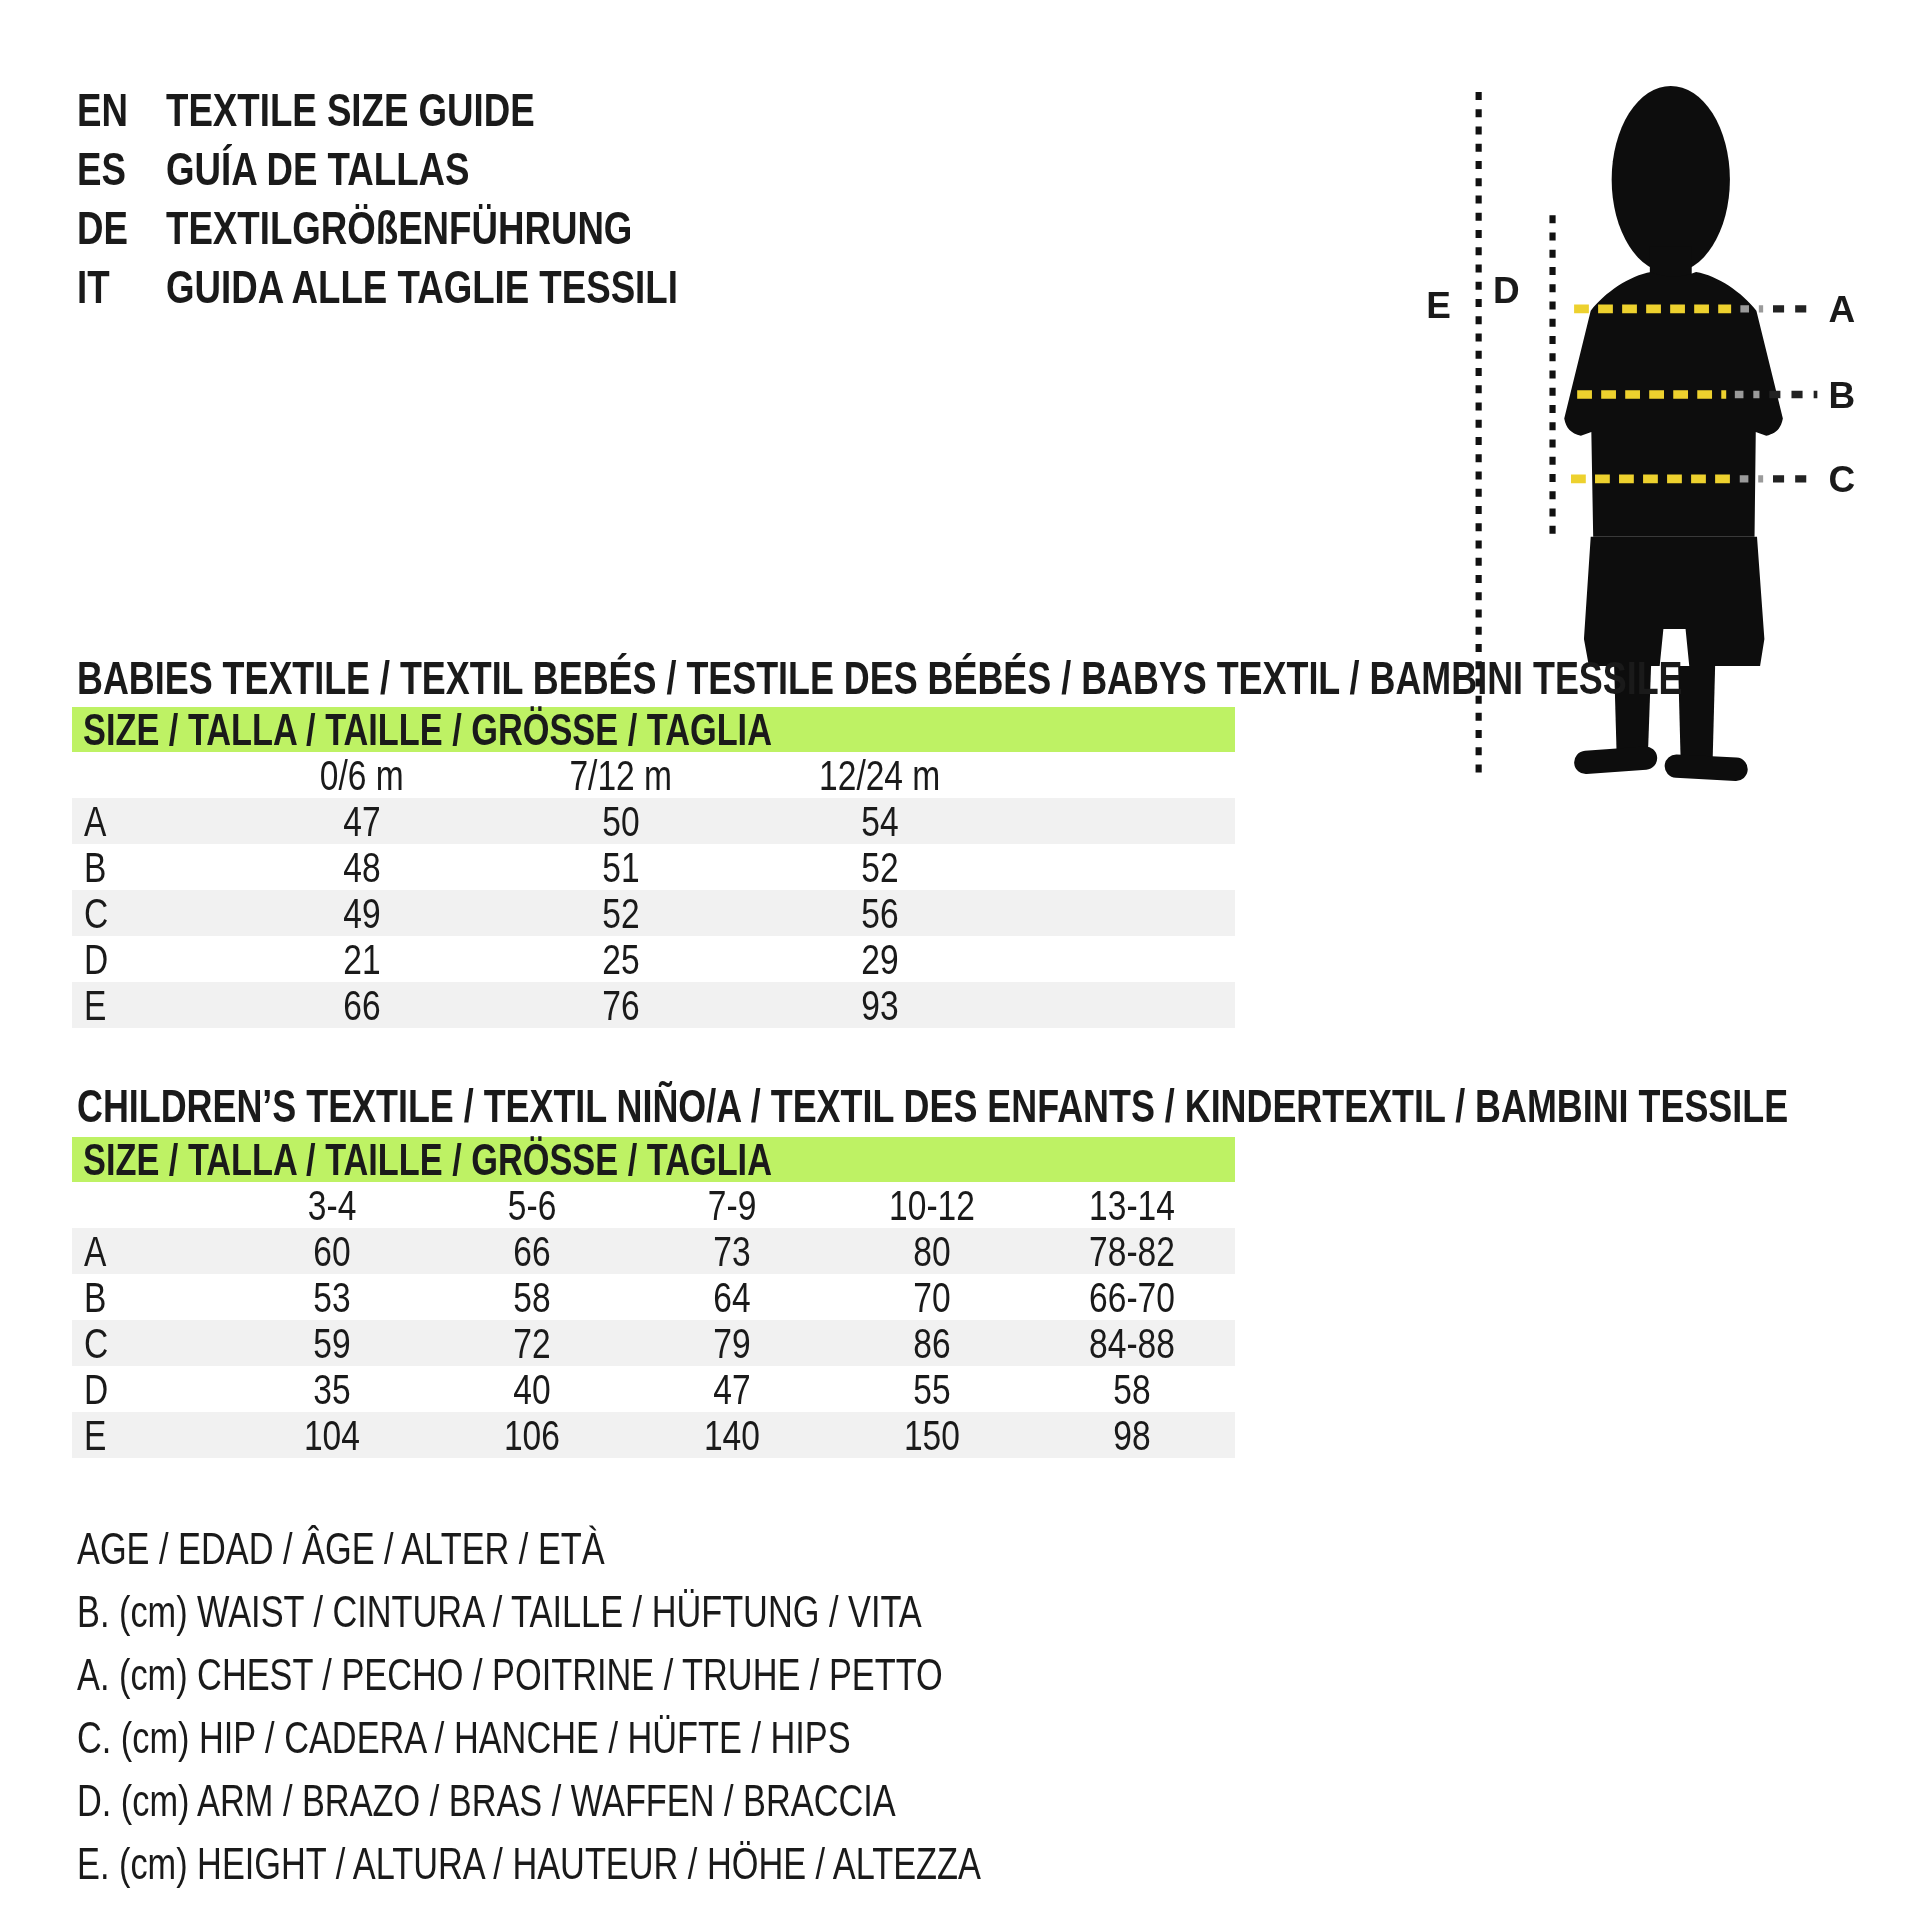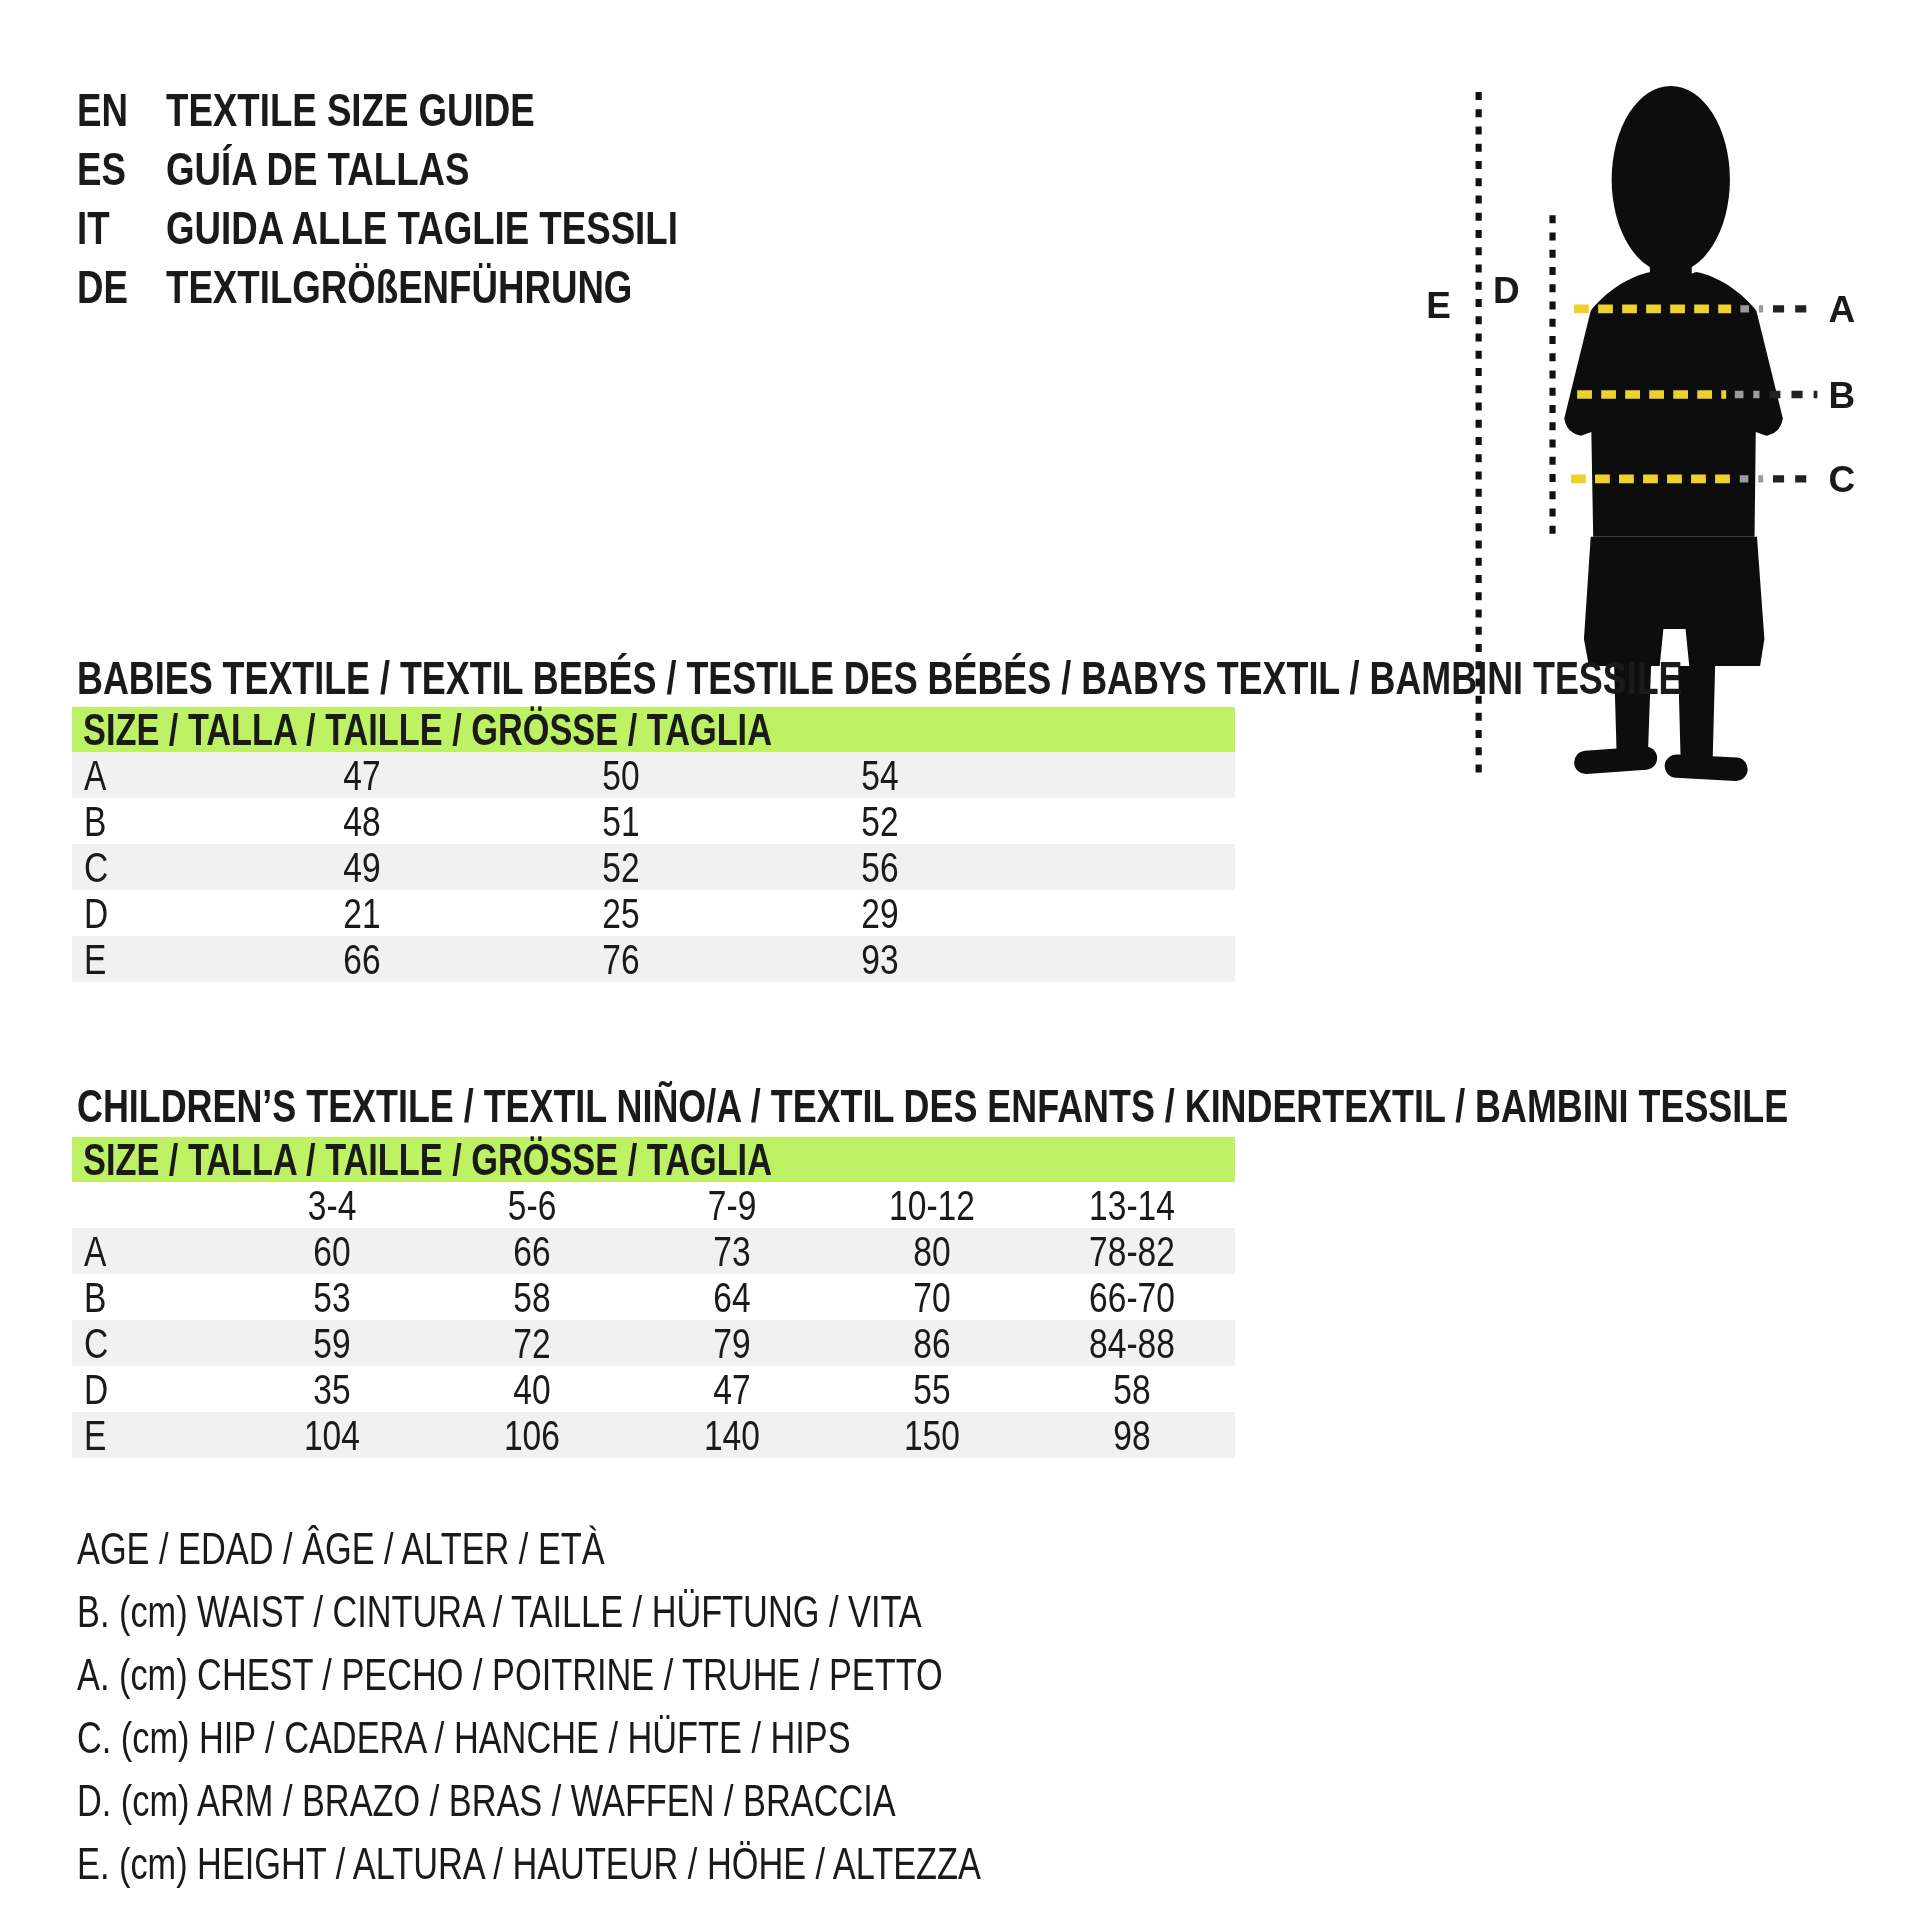--- a/index.html
+++ b/index.html
@@ -50,26 +50,26 @@
   <div class="langs">
     <div class="lang-row">
       <span class="lang-code"><span class="cond">EN</span></span>
       <span class="cond">TEXTILE SIZE GUIDE</span>
     </div>
     <div class="lang-row">
       <span class="lang-code"><span class="cond">ES</span></span>
       <span class="cond">GUÍA DE TALLAS</span>
     </div>
     <div class="lang-row">
+      <span class="lang-code"><span class="cond">DE</span></span>
+      <span class="cond">TEXTILGRÖßENFÜHRUNG</span>
+    </div>
+    <div class="lang-row">
       <span class="lang-code"><span class="cond">IT</span></span>
       <span class="cond">GUIDA ALLE TAGLIE TESSILI</span>
-    </div>
-    <div class="lang-row">
-      <span class="lang-code"><span class="cond">DE</span></span>
-      <span class="cond">TEXTILGRÖßENFÜHRUNG</span>
     </div>
   </div>
 
   <div class="fig">
     <svg viewBox="0 0 876 1200">
 
       <line x1="150" y1="70" x2="150" y2="1180" stroke="#111111" stroke-width="10" stroke-dasharray="13 15"></line>
 
       <line x1="270" y1="270" x2="270" y2="800" stroke="#111111" stroke-width="10" stroke-dasharray="13 15"></line>
 
@@ -132,20 +132,26 @@
   </div>
 
   <div class="sec-title sec-title-babies">
     <span class="cond">BABIES TEXTILE / TEXTIL BEBÉS / TESTILE DES BÉBÉS / BABYS TEXTIL / BAMBINI TESSILE</span>
   </div>
 
   <div class="sizetable tbl-babies">
     <div class="t-bar">
       <span class="cond">SIZE / TALLA / TAILLE / GRÖSSE / TAGLIA</span>
     </div>
+    <div class="t-row">
+      <span class="c-label"></span>
+      <span class="c-val"><span class="cond-c">0/6 m</span></span>
+      <span class="c-val"><span class="cond-c">7/12 m</span></span>
+      <span class="c-val"><span class="cond-c">12/24 m</span></span>
+    </div>
     <div class="t-row stripe">
       <span class="c-label"><span class="cond">A</span></span>
       <span class="c-val"><span class="cond-c">47</span></span>
       <span class="c-val"><span class="cond-c">50</span></span>
       <span class="c-val"><span class="cond-c">54</span></span>
     </div>
     <div class="t-row">
       <span class="c-label"><span class="cond">B</span></span>
       <span class="c-val"><span class="cond-c">48</span></span>
       <span class="c-val"><span class="cond-c">51</span></span>

